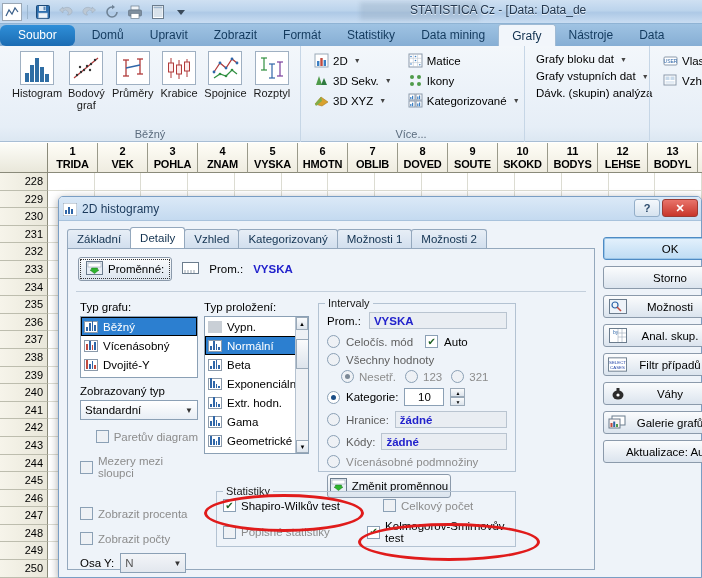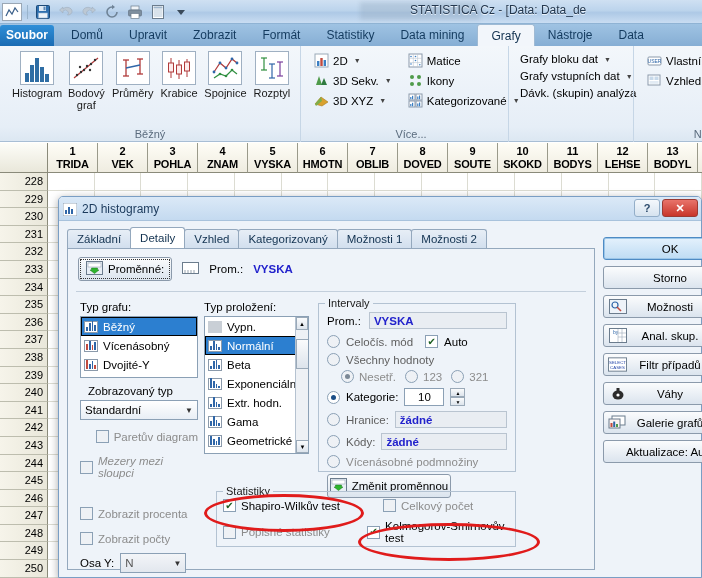--- a/index.html
+++ b/index.html
@@ -35,22 +35,22 @@
   #ribbon-tabs {
     position:absolute; left:0; top:24px; width:702px; height:22px;
     background:linear-gradient(to bottom,#9fc3e3 0%,#86aed4 100%);
     display:flex; align-items:flex-end; font-size:12px;
   }
   .rtab {
     height:21px; padding:0 13px; line-height:21px; color:#133a5e;
     border-top-left-radius:3px; border-top-right-radius:3px; white-space:nowrap;
   }
   .rtab.file {
-    background:linear-gradient(to bottom,#2f8fd8,#1b6cb3); color:#fff; font-weight:bold;
-    padding:0 6px; margin-right:4px;
+    background:linear-gradient(to bottom,#2f8fd8,#1b6cb3); color:#fff; font-weight:normal;
+    padding:0 18px; margin-right:4px;border-radius:6px;
   }
   .rtab.active {
     background:#f2f6fb; color:#11314f;
     border:1px solid #9fbad4; border-bottom:none; height:22px; line-height:22px;
   }
 
   
   #ribbon {
     position:absolute; left:0; top:46px; width:702px; height:96px;
     background:linear-gradient(to bottom,#f3f7fb 0%,#e6eef7 85%,#dce7f2 100%);
@@ -516,21 +516,21 @@
               </svg>
           </span>
           <span>Kategorizované</span>
           <span class="caret">▼</span>
         </div>
       </div>
     </div>
     <div class="rgroup-title" style="left:30px; width:160px;">Více...</div>
   </div>
 
-  <div class="rgroup" style="width:125px;">
+  <div class="rgroup" style="width:125px;margin-left:16px;">
     <div class="small-col" style="padding-left:2px;">
       <div class="small-btn">
         <span>Grafy bloku dat</span>
         <span class="caret">▼</span>
       </div>
       <div class="small-btn">
         <span>Grafy vstupních dat</span>
         <span class="caret">▼</span>
       </div>
       <div class="small-btn">
@@ -1101,31 +1101,31 @@
           <span class="ico-hist">
               <i style="height:9px; background:#c24b3f;"></i>
               <i style="height:5px;"></i>
               <i style="height:8px;"></i>
               <i style="height:4px; background:#c24b3f;"></i>
             </span>
           <span>Dvojité-Y</span>
         </div>
       </div>
 
-      <div class="lbl" style="margin-top:7px;margin-left:8px;">Zobrazovaný typ</div>
+      <div class="lbl" style="margin-top:7px;">Zobrazovaný typ</div>
       <div class="fakesel" style="margin-top:3px;">
         <span>Standardní</span>
         <span class="cv">▼</span>
       </div>
 
       <div class="chkrow dim" style="margin-top:10px;justify-content:flex-end;">
         <span class="cbx off"></span>
         <span>Paretův diagram</span>
       </div>
-      <div class="chkrow dim" style="margin-top:12px;font-style:italic;">
+      <div class="chkrow dim" style="margin-top:12px;">
         <span class="cbx off"></span>
         <span>Mezery mezi sloupci</span>
       </div>
       <div class="chkrow dim" style="margin-top:28px;">
         <span class="cbx off"></span>
         <span>Zobrazit procenta</span>
       </div>
       <div class="chkrow dim" style="margin-top:12px;">
         <span class="cbx off"></span>
         <span>Zobrazit počty</span>

